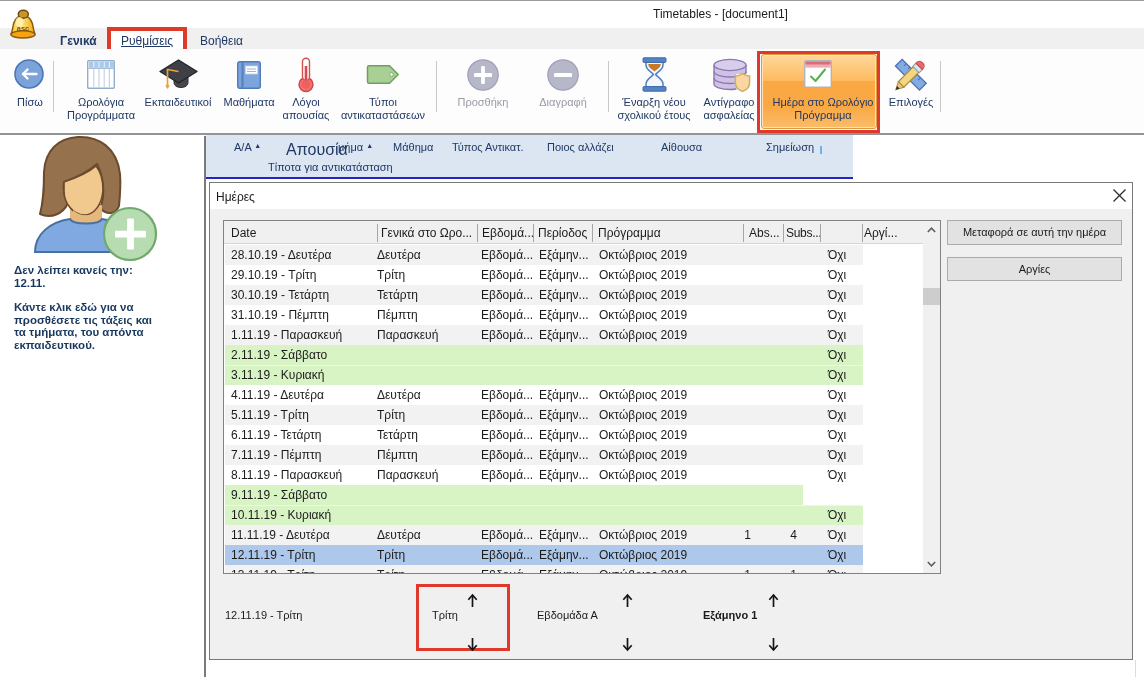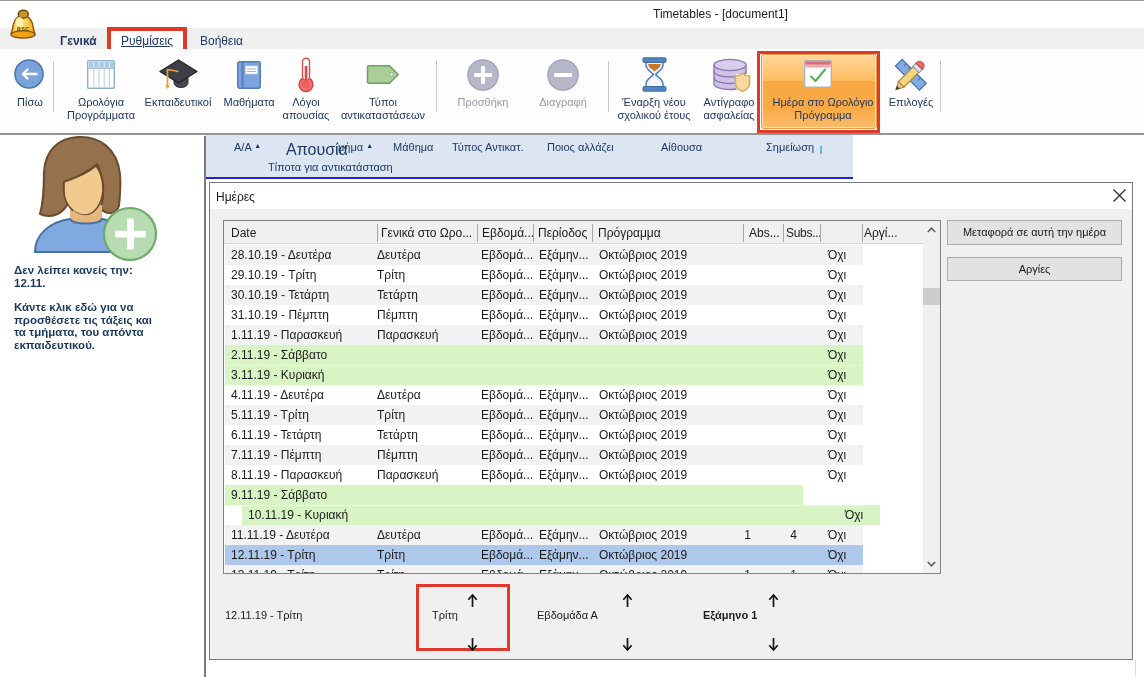--- a/index.html
+++ b/index.html
@@ -318,21 +318,21 @@
         <span class="cell" style="left:152px;top:3px;">Παρασκευή</span>
         <span class="cell" style="left:256px;top:3px;">Εβδομά...</span>
         <span class="cell" style="left:314px;top:3px;">Εξάμην...</span>
         <span class="cell" style="left:374px;top:3px;">Οκτώβριος 2019</span>
         <span class="cell" style="left:603px;top:3px;">Όχι</span>
       </div>
     <div class="abs" style="left:1px;top:264px;width:578px;height:20px;background:#d8f3c4;overflow:hidden;">
         <span class="cell" style="left:6px;top:3px;">9.11.19 - Σάββατο</span>
         <span class="cell" style="left:603px;top:3px;">Όχι</span>
       </div>
-    <div class="abs" style="left:18px;top:284px;width:638px;height:20px;background:#d8f3c4;overflow:hidden;">
+    <div class="abs" style="left:1px;top:284px;width:638px;height:20px;background:#d8f3c4;overflow:hidden;">
         <span class="cell" style="left:6px;top:3px;">10.11.19 - Κυριακή</span>
         <span class="cell" style="left:603px;top:3px;">Όχι</span>
       </div>
     <div class="abs" style="left:1px;top:304px;width:638px;height:20px;background:#f2f2f2;overflow:hidden;">
         <span class="cell" style="left:6px;top:3px;">11.11.19 - Δευτέρα</span>
         <span class="cell" style="left:152px;top:3px;">Δευτέρα</span>
         <span class="cell" style="left:256px;top:3px;">Εβδομά...</span>
         <span class="cell" style="left:314px;top:3px;">Εξάμην...</span>
         <span class="cell" style="left:374px;top:3px;">Οκτώβριος 2019</span>
         <span class="cell" style="left:511px;top:3px;width:15px;text-align:right;">1</span>

